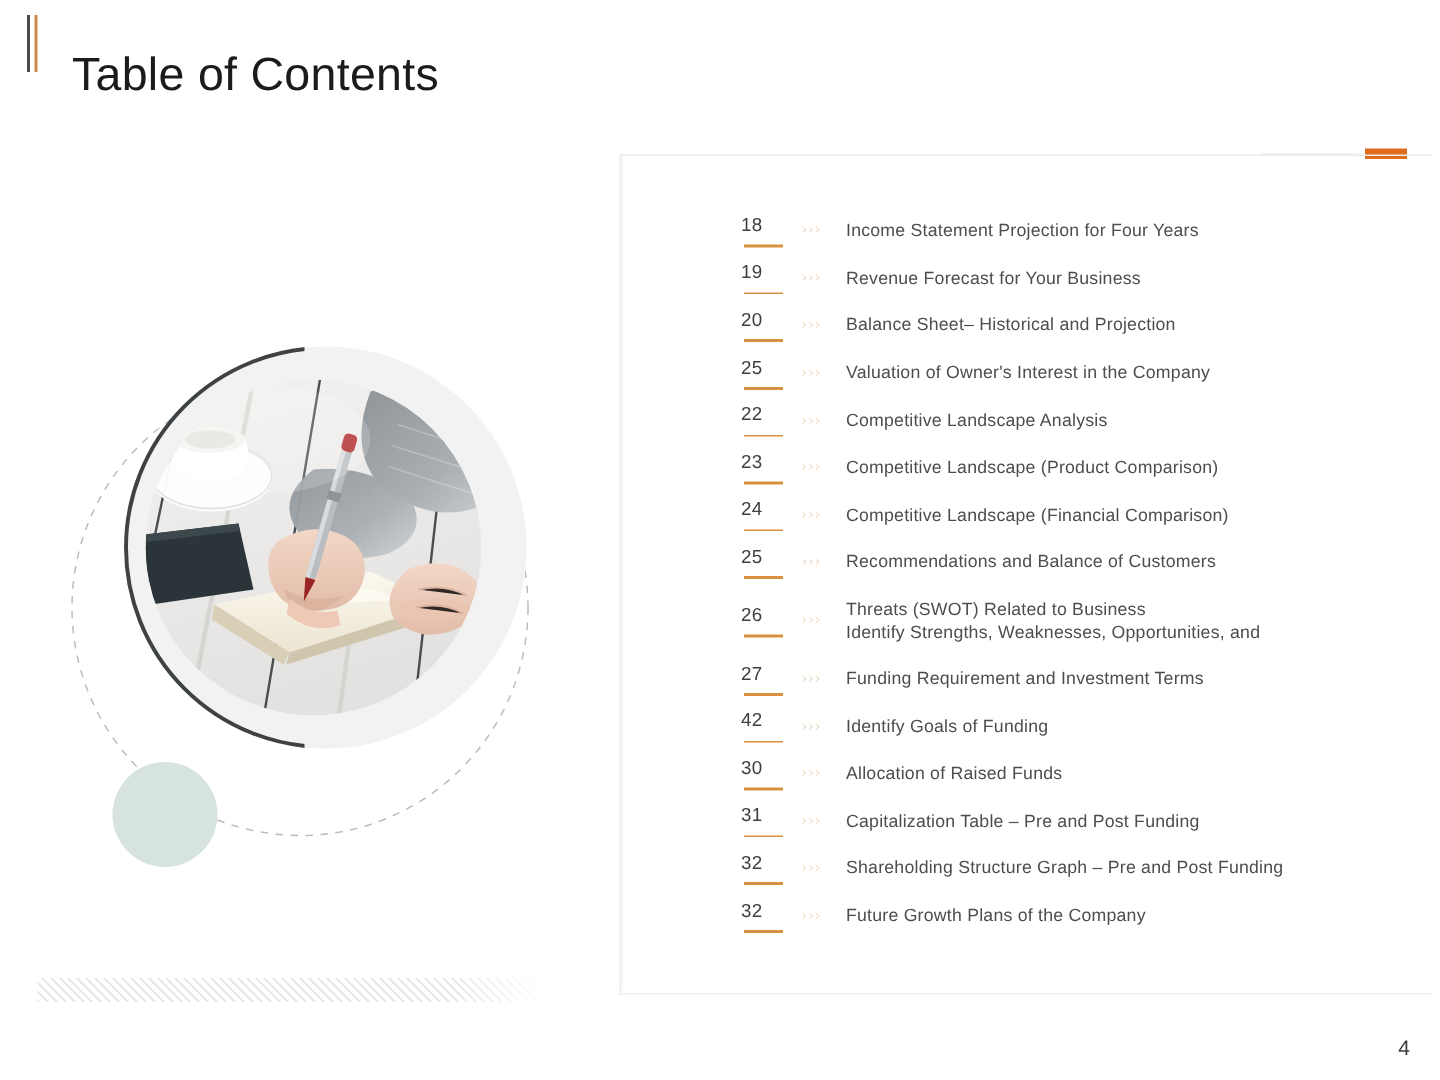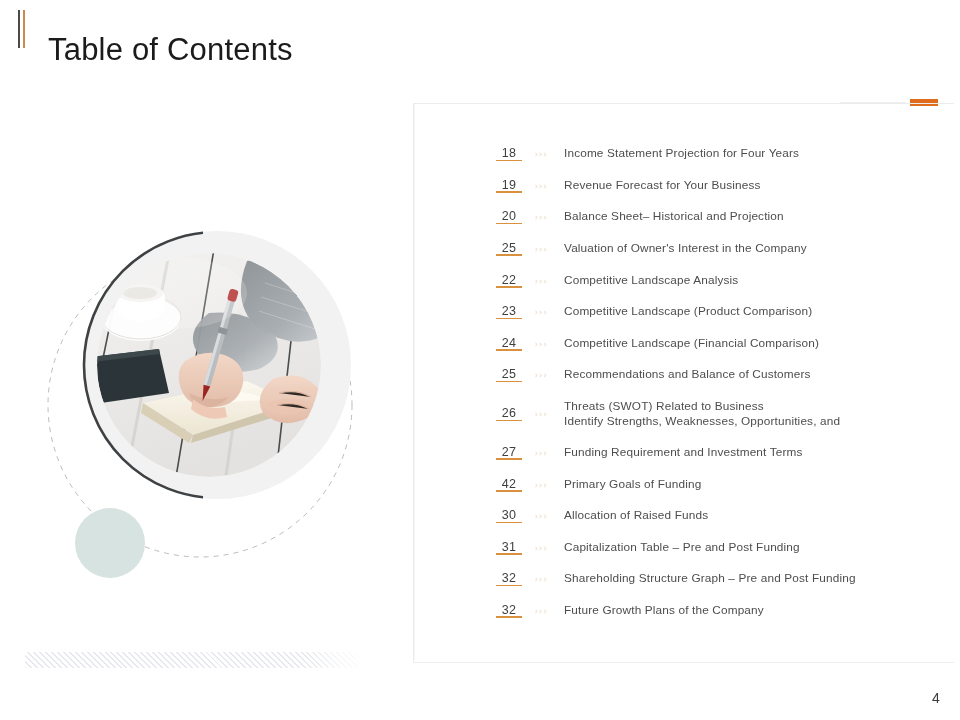--- a/index.html
+++ b/index.html
@@ -74,22 +74,22 @@
   
   .toc{
     position:absolute;left:494px;top:138px;width:420px;
   }
   .toc-row{
     display:flex;align-items:center;
     min-height:31.6px;
   }
   .toc-row.tall{min-height:46px;}
   .num-cell{
-    width:30px;flex:0 0 30px;text-align:center;
-    position:relative;padding-bottom:1px;
+    width:30px;flex:0 0 30px;
+    position:relative;padding-bottom:8px;
   }
   .num{
     font-size:12.5px;color:#3f3f3f;line-height:14px;display:block;
     letter-spacing:.2px;
   }
   .num-underline{
     position:absolute;left:2px;right:2px;bottom:0;height:1.6px;background:#d9913f;
   }
   .chev{
     flex:0 0 34px;width:34px;text-align:center;
@@ -342,21 +342,21 @@
       <div class="chev">›››</div>
       <div class="label"><span>Funding Requirement and Investment Terms</span></div>
     </div>
 
     <div class="toc-row">
       <div class="num-cell">
         <span class="num">42</span>
         <span class="num-underline"></span>
       </div>
       <div class="chev">›››</div>
-      <div class="label"><span>Primary Goals of Funding</span></div>
+      <div class="label"><span>Identify Goals of Funding</span></div>
     </div>
 
     <div class="toc-row">
       <div class="num-cell">
         <span class="num">30</span>
         <span class="num-underline"></span>
       </div>
       <div class="chev">›››</div>
       <div class="label"><span>Allocation of Raised Funds</span></div>
     </div>

